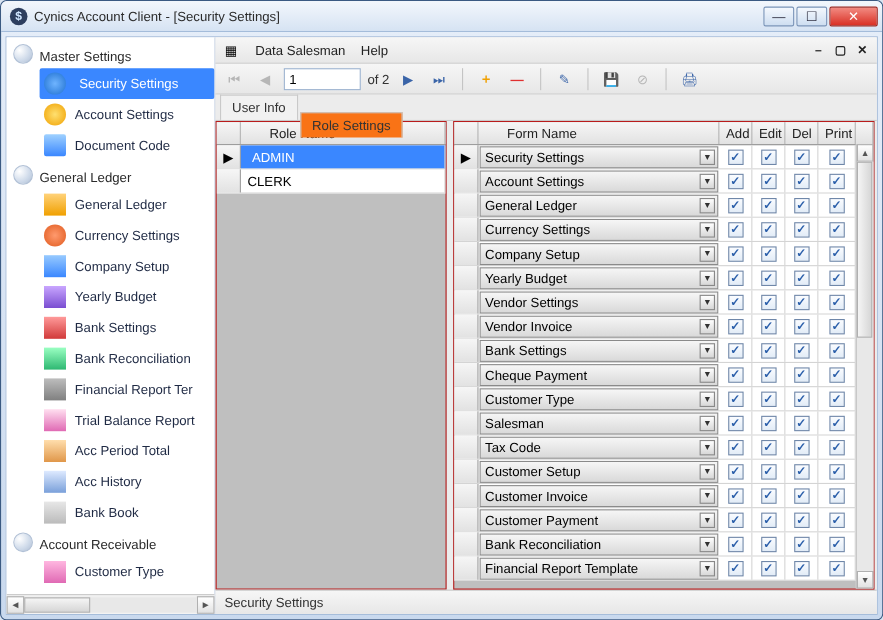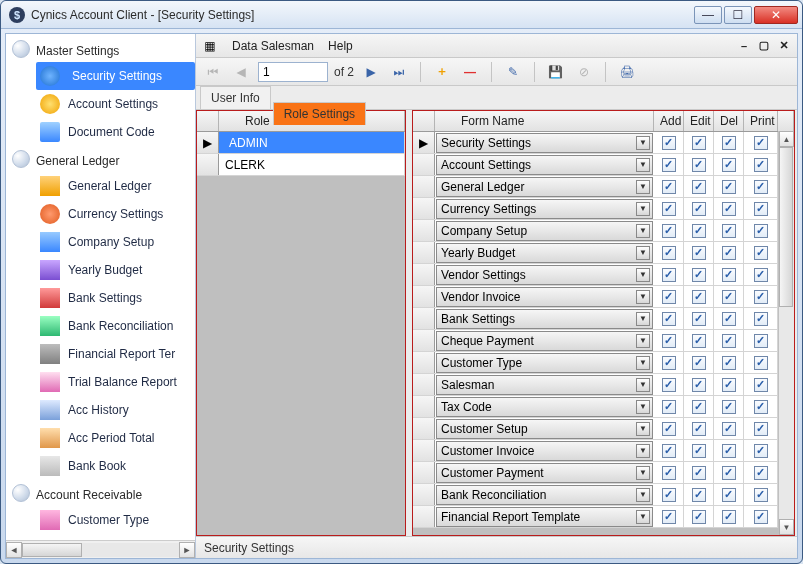--- a/index.html
+++ b/index.html
@@ -167,26 +167,26 @@
           </div>
           <div class="side-item">
             <span class="sicon ic-fin"></span>
             <span>Financial Report Ter</span>
           </div>
           <div class="side-item">
             <span class="sicon ic-trial"></span>
             <span>Trial Balance Report</span>
           </div>
           <div class="side-item">
+            <span class="sicon ic-per"></span>
+            <span>Acc Period Total</span>
+          </div>
+          <div class="side-item">
             <span class="sicon ic-hist"></span>
             <span>Acc History</span>
-          </div>
-          <div class="side-item">
-            <span class="sicon ic-per"></span>
-            <span>Acc Period Total</span>
           </div>
           <div class="side-item">
             <span class="sicon ic-bb"></span>
             <span>Bank Book</span>
           </div>
           <div class="group-header">
             <span class="bullet"></span>
             <span>Account Receivable</span>
           </div>
           <div class="side-item">

